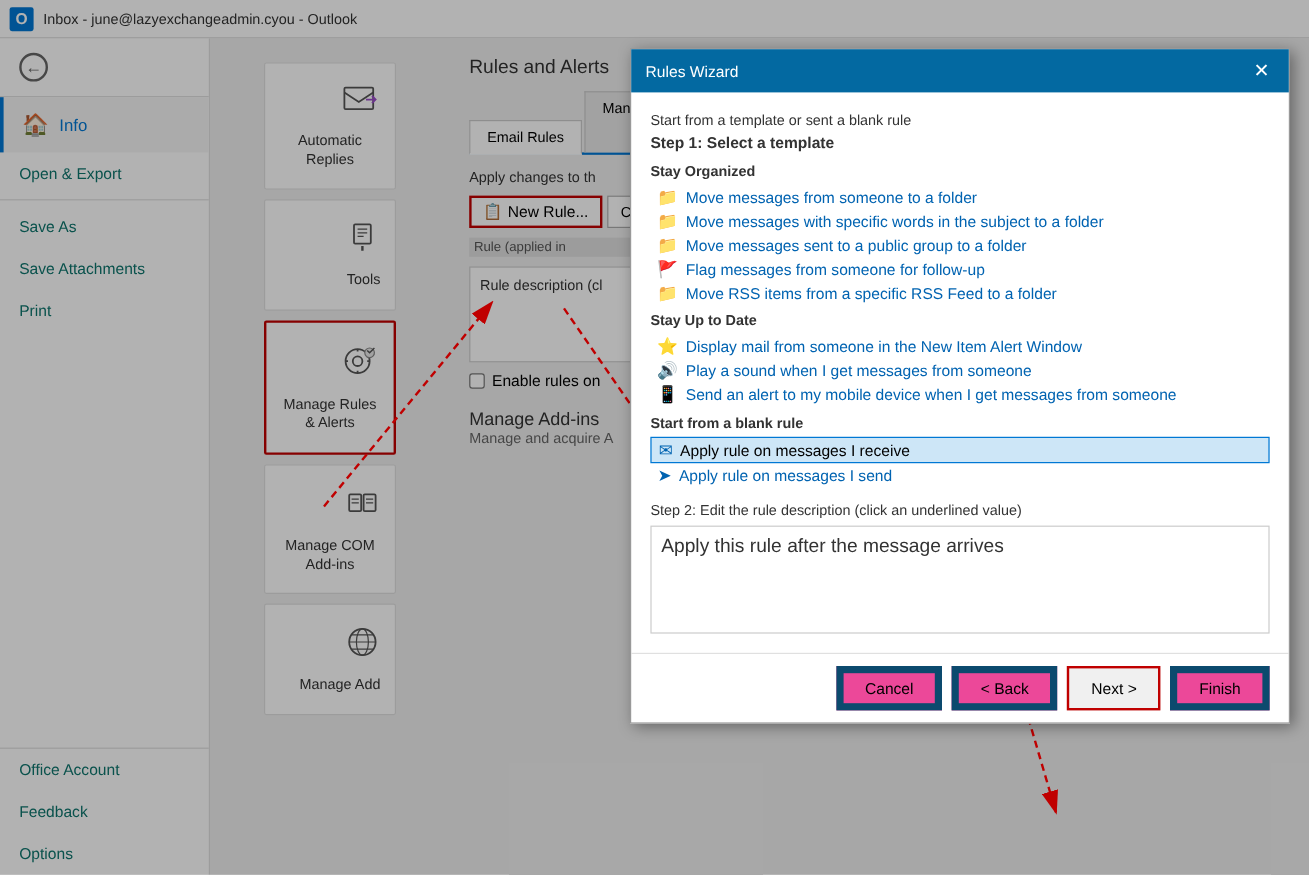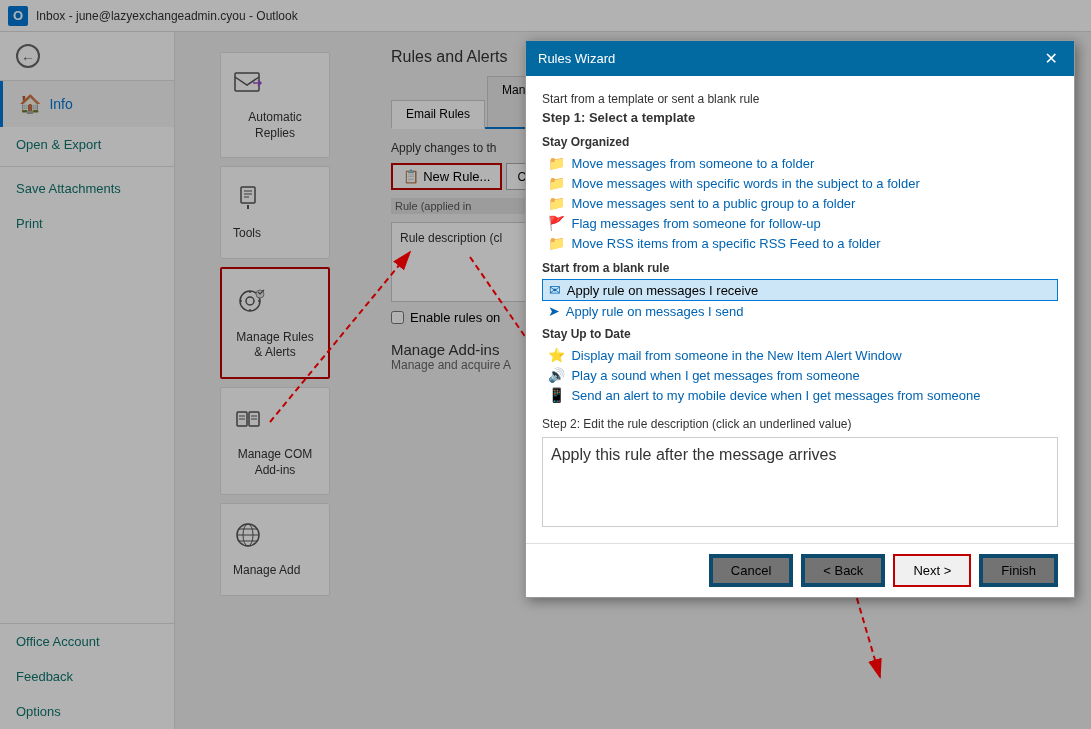--- a/index.html
+++ b/index.html
@@ -80,21 +80,21 @@
       flex-direction: column;
       gap: 8px;
     }
     .icon-card {
       background: #fff;
       border: 1px solid #e0e0e0;
       border-radius: 2px;
       padding: 16px 12px;
       display: flex;
       flex-direction: column;
-      align-items: flex-start;
+      align-items: flex-end;
       gap: 6px;
       cursor: pointer;
       width: 110px;
       margin: 0 auto;
     }
     .icon-card.highlighted { border: 2px solid #c00000; }
     .icon-card-icon { font-size: 28px; color: #5b5b5b; }
     .icon-card-label { font-size: 12px; text-align: center; color: #333; line-height: 1.3; }
 
     
@@ -189,22 +189,22 @@
 
     .wizard-footer {
       padding: 10px 16px;
       display: flex;
       justify-content: flex-end;
       gap: 8px;
       border-top: 1px solid #e0e0e0;
     }
     .wizard-btn {
       padding: 5px 18px;
-      background: #737373;
-      border: 4px solid #0c4a6e;
+      background: #ec4899;
+      border: 6px solid #0c4a6e;
       cursor: pointer;
       font-size: 13px;
     }
     .wizard-btn.next { border: 2px solid #c00000; background: #f0f0f0; }
 
     
     .arrows-svg {
       position: absolute;
       top: 32px;
       left: 0;
@@ -227,20 +227,21 @@
 <div class="sidebar">
   <div class="sidebar-back">
     <div class="sidebar-back-icon">←</div>
   </div>
   <div class="sidebar-info">
     <span class="sidebar-info-icon">🏠</span>
     <span class="sidebar-info-text">Info</span>
   </div>
   <div class="sidebar-item">Open &amp; Export</div>
   <div class="sidebar-divider"></div>
+  <div class="sidebar-item">Save As</div>
   <div class="sidebar-item">Save Attachments</div>
   <div class="sidebar-item">Print</div>
   <div class="sidebar-bottom">
     <div class="sidebar-item">Office Account</div>
     <div class="sidebar-item">Feedback</div>
     <div class="sidebar-item">Options</div>
   </div>
 </div>
 
 <div class="main-area">
@@ -368,48 +369,48 @@
       <div class="template-item">
         <span class="template-item-icon">🚩</span>
         <span class="template-item-text">Flag messages from someone for follow-up</span>
       </div>
       <div class="template-item">
         <span class="template-item-icon">📁</span>
         <span class="template-item-text">Move RSS items from a specific RSS Feed to a folder</span>
       </div>
     </div>
 
+    <div class="template-section">
+      <div class="template-section-title">Stay Up to Date</div>
+      <div class="template-item">
+        <span class="template-item-icon">⭐</span>
+        <span class="template-item-text">Display mail from someone in the New Item Alert Window</span>
+      </div>
+      <div class="template-item">
+        <span class="template-item-icon">🔊</span>
+        <span class="template-item-text">Play a sound when I get messages from someone</span>
+      </div>
+      <div class="template-item">
+        <span class="template-item-icon">📱</span>
+        <span class="template-item-text">Send an alert to my mobile device when I get messages from someone</span>
+      </div>
+    </div>
+
     <div class="template-section blank-rule-section">
       <div class="template-section-title blank-rule-title">Start from a blank rule</div>
       <div class="template-item selected">
         <span class="template-item-icon">✉</span>
         <span class="template-item-text">Apply rule on messages I receive</span>
       </div>
       <div class="template-item">
         <span class="template-item-icon">➤</span>
         <span class="template-item-text">Apply rule on messages I send</span>
       </div>
     </div>
 
-    <div class="template-section">
-      <div class="template-section-title">Stay Up to Date</div>
-      <div class="template-item">
-        <span class="template-item-icon">⭐</span>
-        <span class="template-item-text">Display mail from someone in the New Item Alert Window</span>
-      </div>
-      <div class="template-item">
-        <span class="template-item-icon">🔊</span>
-        <span class="template-item-text">Play a sound when I get messages from someone</span>
-      </div>
-      <div class="template-item">
-        <span class="template-item-icon">📱</span>
-        <span class="template-item-text">Send an alert to my mobile device when I get messages from someone</span>
-      </div>
-    </div>
-
     <div class="step2-label">Step 2: Edit the rule description (click an underlined value)</div>
     <div class="step2-box">Apply this rule after the message arrives</div>
   </div>
   <div class="wizard-footer">
     <button class="wizard-btn">Cancel</button>
     <button class="wizard-btn">&lt; Back</button>
     <button class="wizard-btn next">Next &gt;</button>
     <button class="wizard-btn">Finish</button>
   </div>
 </div>

